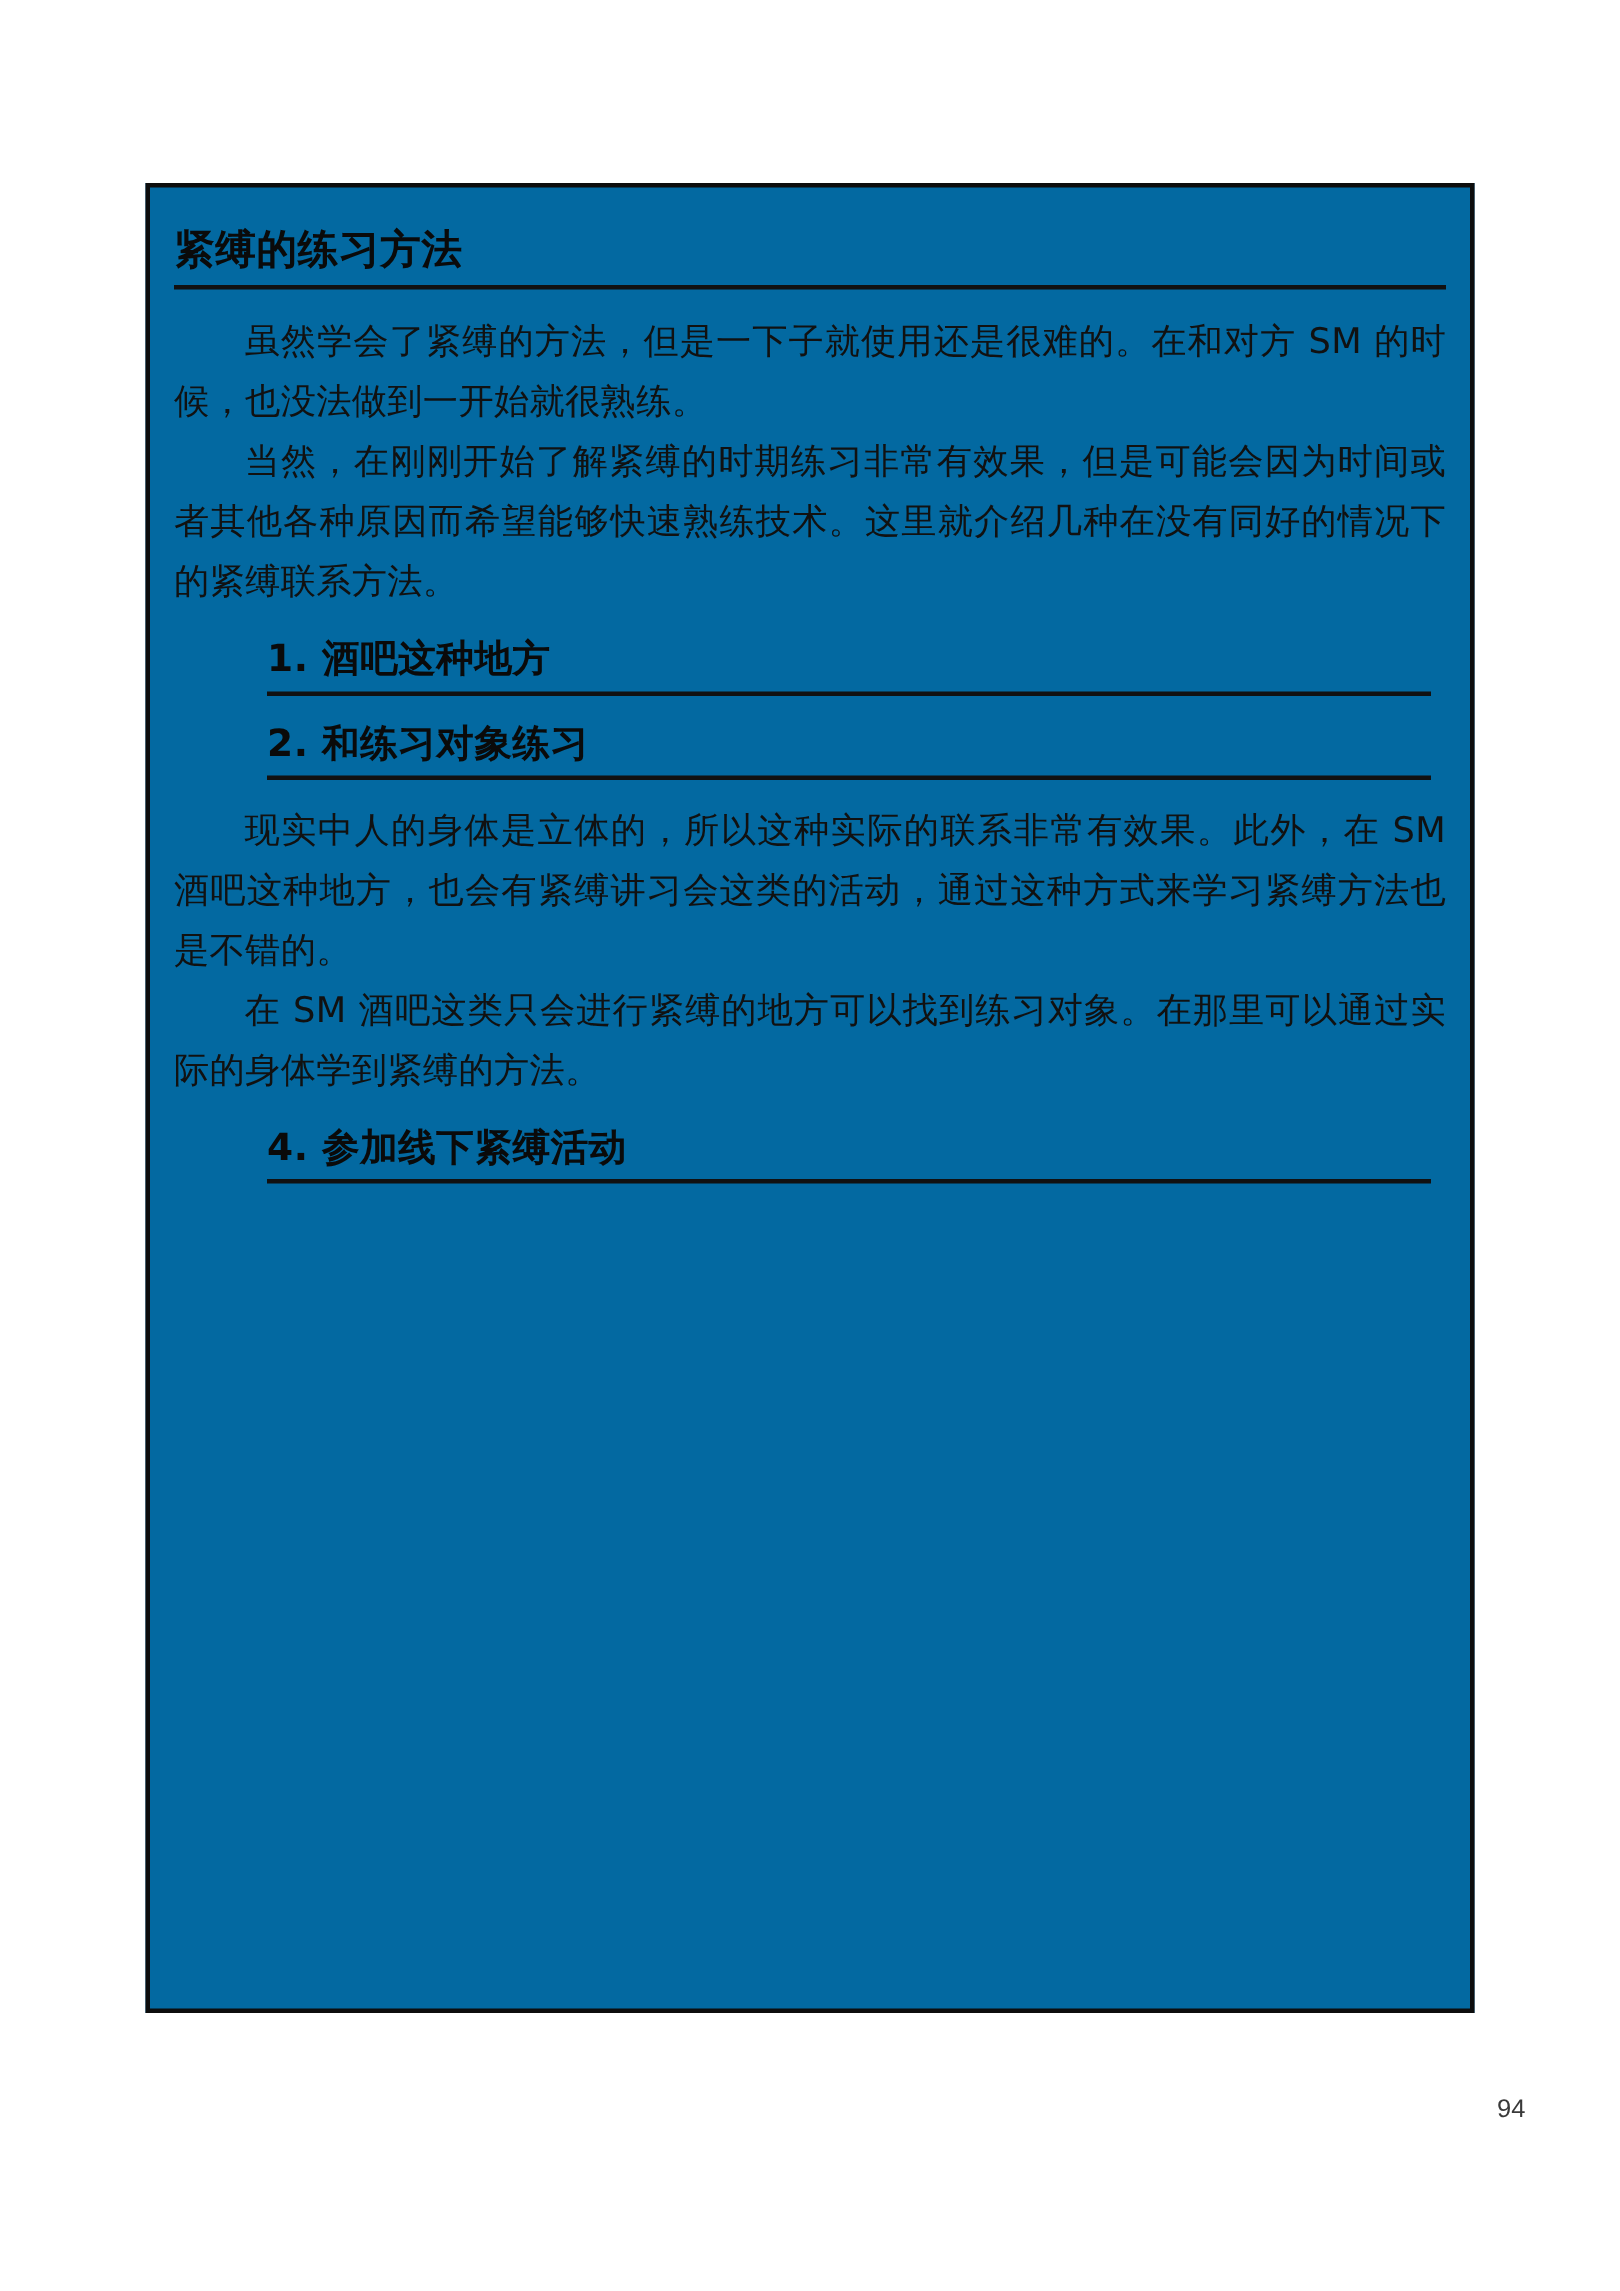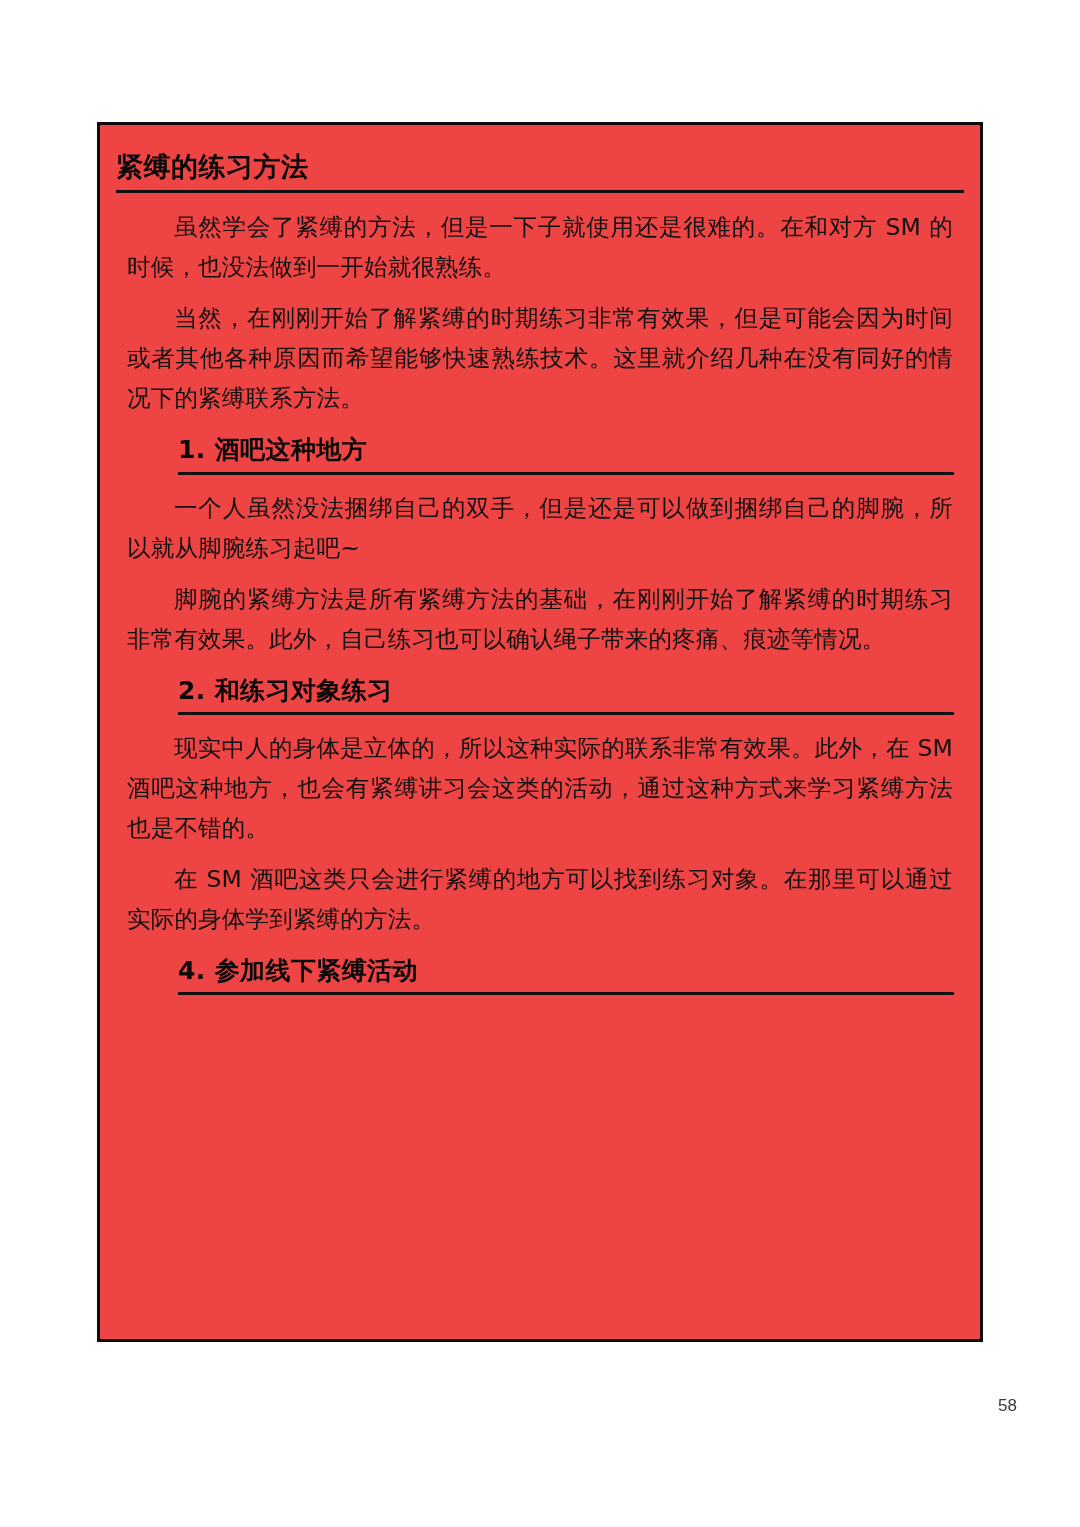--- a/index.html
+++ b/index.html
@@ -27,21 +27,21 @@
     overflow: hidden;
   }
 
   
   .frame {
     position: absolute;
     left: 97px;
     top: 122px;
     width: 886px;
     height: 1220px;
-    background: #ef4444;
+    background: #0369a1;
     border: 3px solid #0d0d0d;
     box-sizing: border-box;
   }
 
   .frame-inner {
     position: relative;
     width: 100%;
     height: 100%;
     box-sizing: border-box;
     padding: 26px 16px 0 16px;
@@ -62,21 +62,21 @@
     border-top: 3px solid #111111;
     margin: 0 0 14px 0;
     width: 100%;
   }
 
   
   .para {
     font-size: 23.5px;
     color: #111111;
     line-height: 40px;
-    margin: 11px;
+    margin: 0;
     text-align: justify;
     text-justify: inter-ideograph;
     text-indent: 2em;
     letter-spacing: 0.2px;
     word-break: break-all;
   }
   .para + .para {
     margin-top: 0px;
   }
 
@@ -128,24 +128,20 @@
       <div class="title-rule"></div>
 
       <p class="para">虽然学会了紧缚的方法，但是一下子就使用还是很难的。在和对方 SM 的时候，也没法做到一开始就很熟练。</p>
       <p class="para">当然，在刚刚开始了解紧缚的时期练习非常有效果，但是可能会因为时间或者其他各种原因而希望能够快速熟练技术。这里就介绍几种在没有同好的情况下的紧缚联系方法。</p>
 
       <div class="section">
         <h2 class="section-head">
           <span class="section-num">1.</span><span>酒吧这种地方</span>
         </h2>
         <div class="section-rule"></div>
-        <div class="section-body">
-          <p class="para">一个人虽然没法捆绑自己的双手，但是还是可以做到捆绑自己的脚腕，所以就从脚腕练习起吧~</p>
-          <p class="para">脚腕的紧缚方法是所有紧缚方法的基础，在刚刚开始了解紧缚的时期练习非常有效果。此外，自己练习也可以确认绳子带来的疼痛、痕迹等情况。</p>
-        </div>
       </div>
 
       <div class="section">
         <h2 class="section-head">
           <span class="section-num">2.</span><span>和练习对象练习</span>
         </h2>
         <div class="section-rule"></div>
         <div class="section-body">
           <p class="para">现实中人的身体是立体的，所以这种实际的联系非常有效果。此外，在 SM 酒吧这种地方，也会有紧缚讲习会这类的活动，通过这种方式来学习紧缚方法也是不错的。</p>
           <p class="para">在 SM 酒吧这类只会进行紧缚的地方可以找到练习对象。在那里可以通过实际的身体学到紧缚的方法。</p>
@@ -156,15 +152,15 @@
       <div class="section">
         <h2 class="section-head">
           <span class="section-num">4.</span><span>参加线下紧缚活动</span>
         </h2>
         <div class="section-rule"></div>
       </div>
 
     </div>
   </div>
 
-  <div class="page-number">58</div>
+  <div class="page-number">94</div>
 
 </div>
 
 </body></html>

